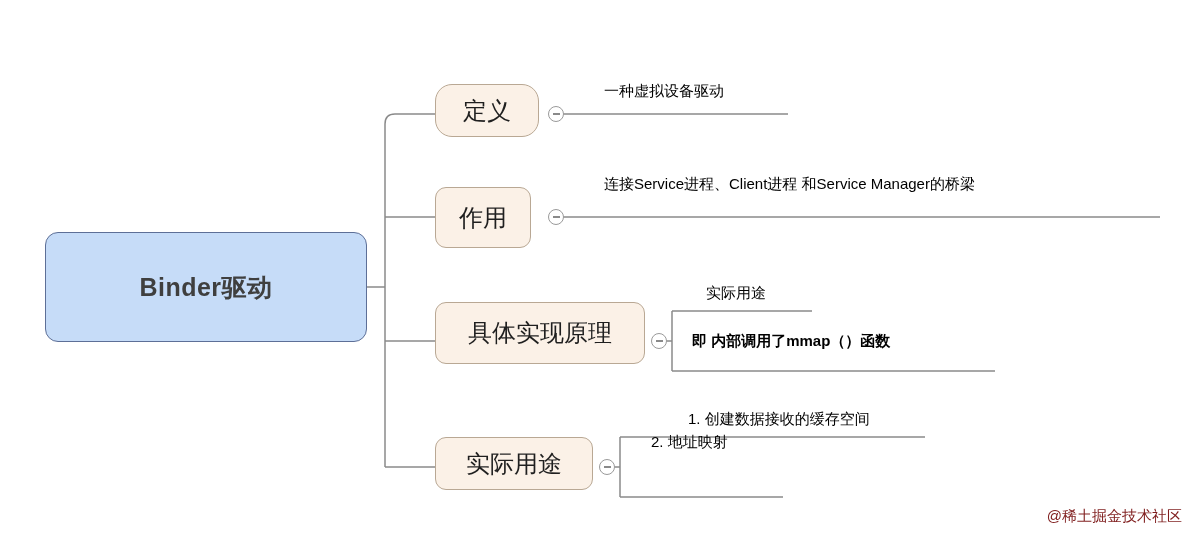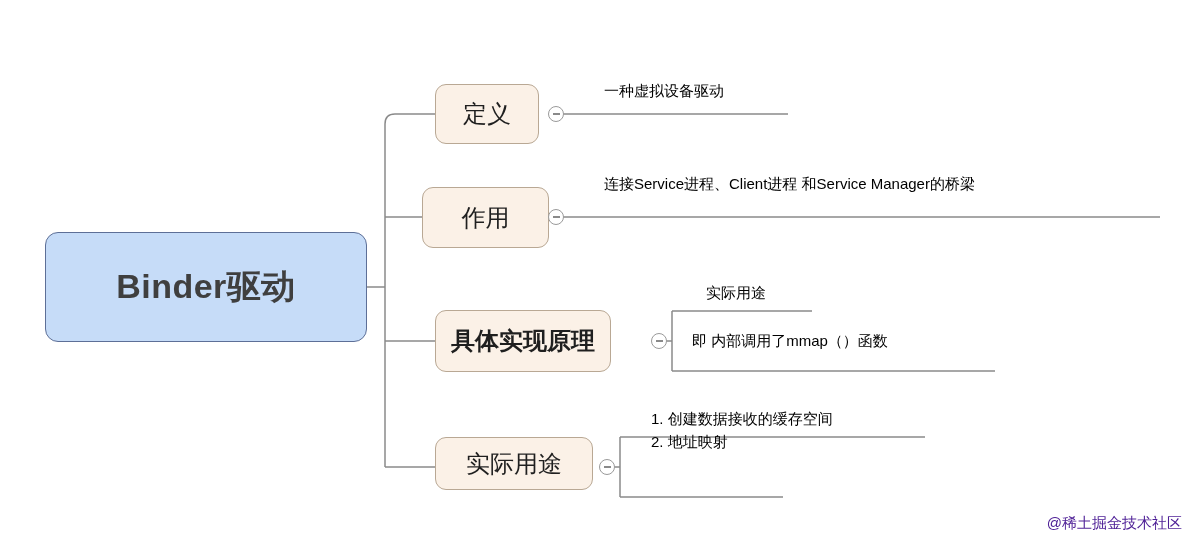--- a/index.html
+++ b/index.html
@@ -35,21 +35,21 @@
     height: 110px;
     box-sizing: border-box;
     background: #c6dcf8;
     border: 1.6px solid #5d6f97;
     border-radius: 13px;
     display: flex;
     align-items: center;
     justify-content: center;
   }
   .root-label {
-    font-size: 34px;
+    font-size: 25px;
     font-weight: bold;
     color: #3f3f3f;
     letter-spacing: 0.5px;
     white-space: nowrap;
   }
 
   
   .branch-node {
     position: absolute;
     box-sizing: border-box;
@@ -90,23 +90,23 @@
   .leaf-text {
     position: absolute;
     font-size: 15px;
     color: #000000;
     white-space: nowrap;
     line-height: 1;
   }
   .watermark {
     position: absolute;
     right: 18px;
-    bottom: 18px;
+    bottom: 25px;
     font-size: 15px;
-    color: #4c1d95;
+    color: #7f1d1d;
     white-space: nowrap;
   }
 </style>
 </head>
 <body>
 
 <div id="canvas">
 
   <svg id="wires" viewBox="0 0 1200 551" width="1200" height="551">
     <g fill="none" stroke="#8a8a8a" stroke-width="1.5">
@@ -147,49 +147,49 @@
       <path d="M620 437 V497"></path>
       <path d="M620 437 H925"></path>
       <path d="M620 497 H783"></path>
     </g>
   </svg>
 
   <div class="root-node">
     <span class="root-label">Binder驱动</span>
   </div>
 
-  <div class="branch-node" style="left:435px; top:84px; width:104px; height:60px;">
+  <div class="branch-node" style="left:435px; top:84px; width:104px; height:53px;border-radius:17px;">
     <span class="branch-label">定义</span>
   </div>
   <div class="toggle" style="left:548px; top:106px;">
     <span class="minus"></span>
   </div>
   <div class="leaf-text" style="left:604px; top:83px;">一种虚拟设备驱动</div>
 
-  <div class="branch-node" style="left:422px; top:187px; width:127px; height:61px;">
+  <div class="branch-node" style="left:435px; top:187px; width:96px; height:61px;">
     <span class="branch-label">作用</span>
   </div>
   <div class="toggle" style="left:548px; top:209px;">
     <span class="minus"></span>
   </div>
   <div class="leaf-text" style="left:604px; top:176px;">连接Service进程、Client进程 和Service Manager的桥梁</div>
 
-  <div class="branch-node" style="left:435px; top:310px; width:176px; height:62px;font-weight:bold;">
+  <div class="branch-node" style="left:435px; top:302px; width:210px; height:62px;">
     <span class="branch-label">具体实现原理</span>
   </div>
   <div class="toggle" style="left:651px; top:333px;">
     <span class="minus"></span>
   </div>
   <div class="leaf-text" style="left:706px; top:285px;">实际用途</div>
-  <div class="leaf-text" style="left:692px; top:333px;">即 内部调用了mmap（）函数</div>
+  <div class="leaf-text" style="left:692px; top:333px;font-weight:bold;">即 内部调用了mmap（）函数</div>
 
   <div class="branch-node" style="left:435px; top:437px; width:158px; height:53px;">
     <span class="branch-label">实际用途</span>
   </div>
   <div class="toggle" style="left:599px; top:459px;">
     <span class="minus"></span>
   </div>
-  <div class="leaf-text" style="left:651px; top:411px;">1. 创建数据接收的缓存空间</div>
+  <div class="leaf-text" style="left:688px; top:411px;">1. 创建数据接收的缓存空间</div>
   <div class="leaf-text" style="left:651px; top:434px;">2. 地址映射</div>
 
   <div class="watermark">@稀土掘金技术社区</div>
 
 </div>
 
 </body></html>

